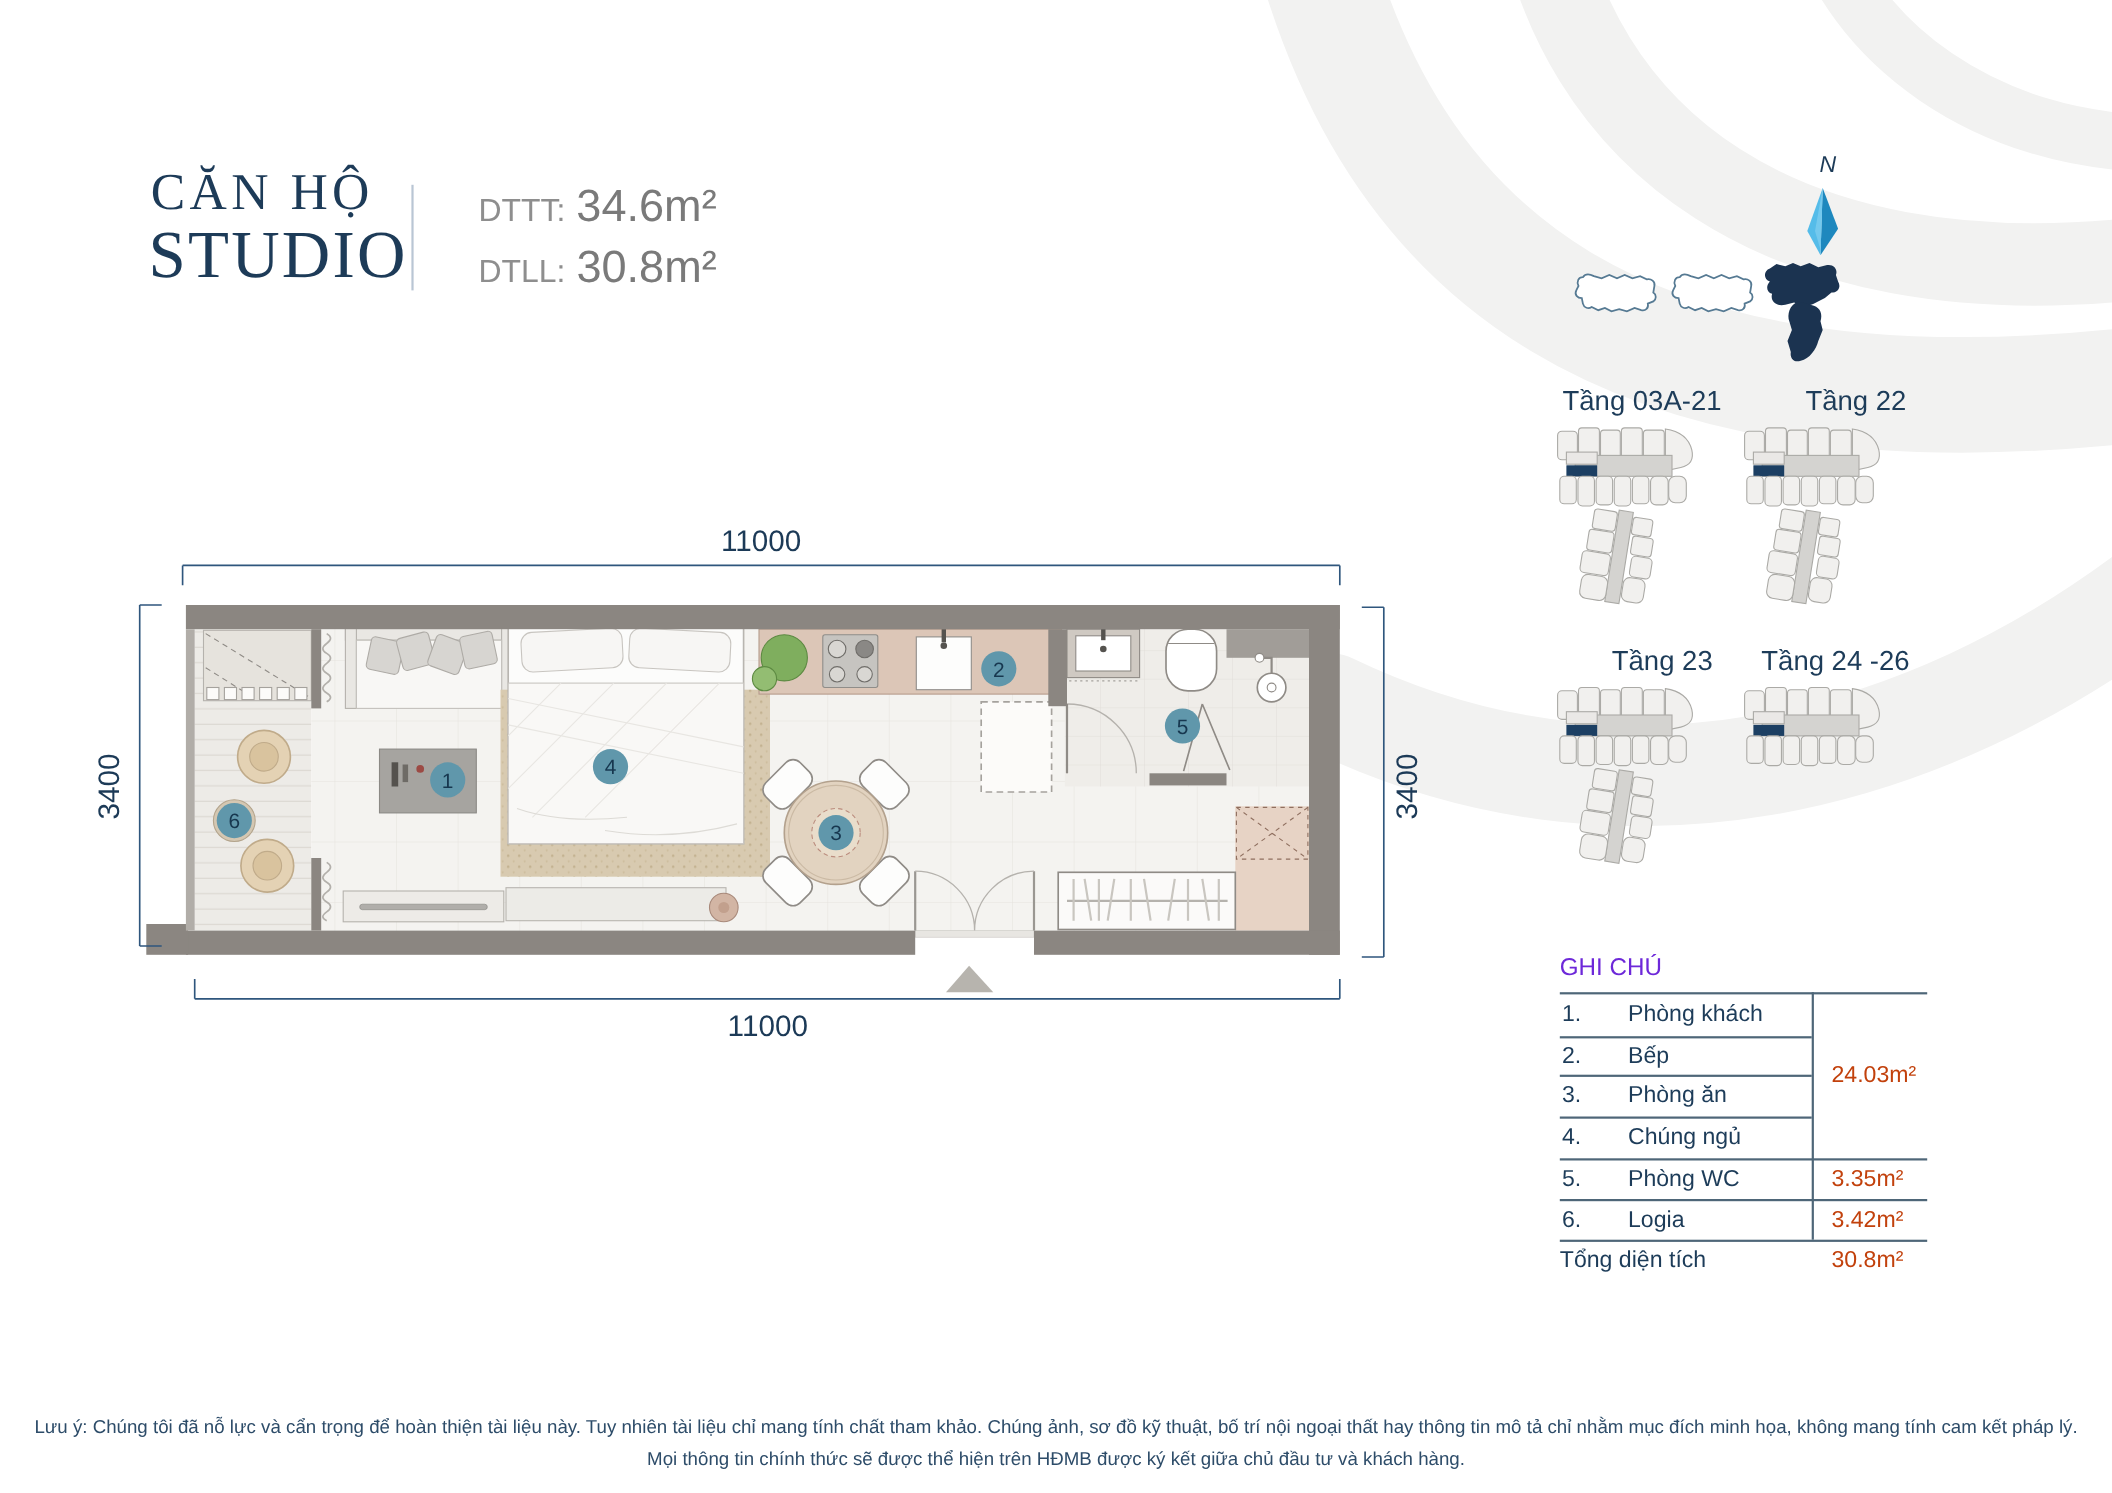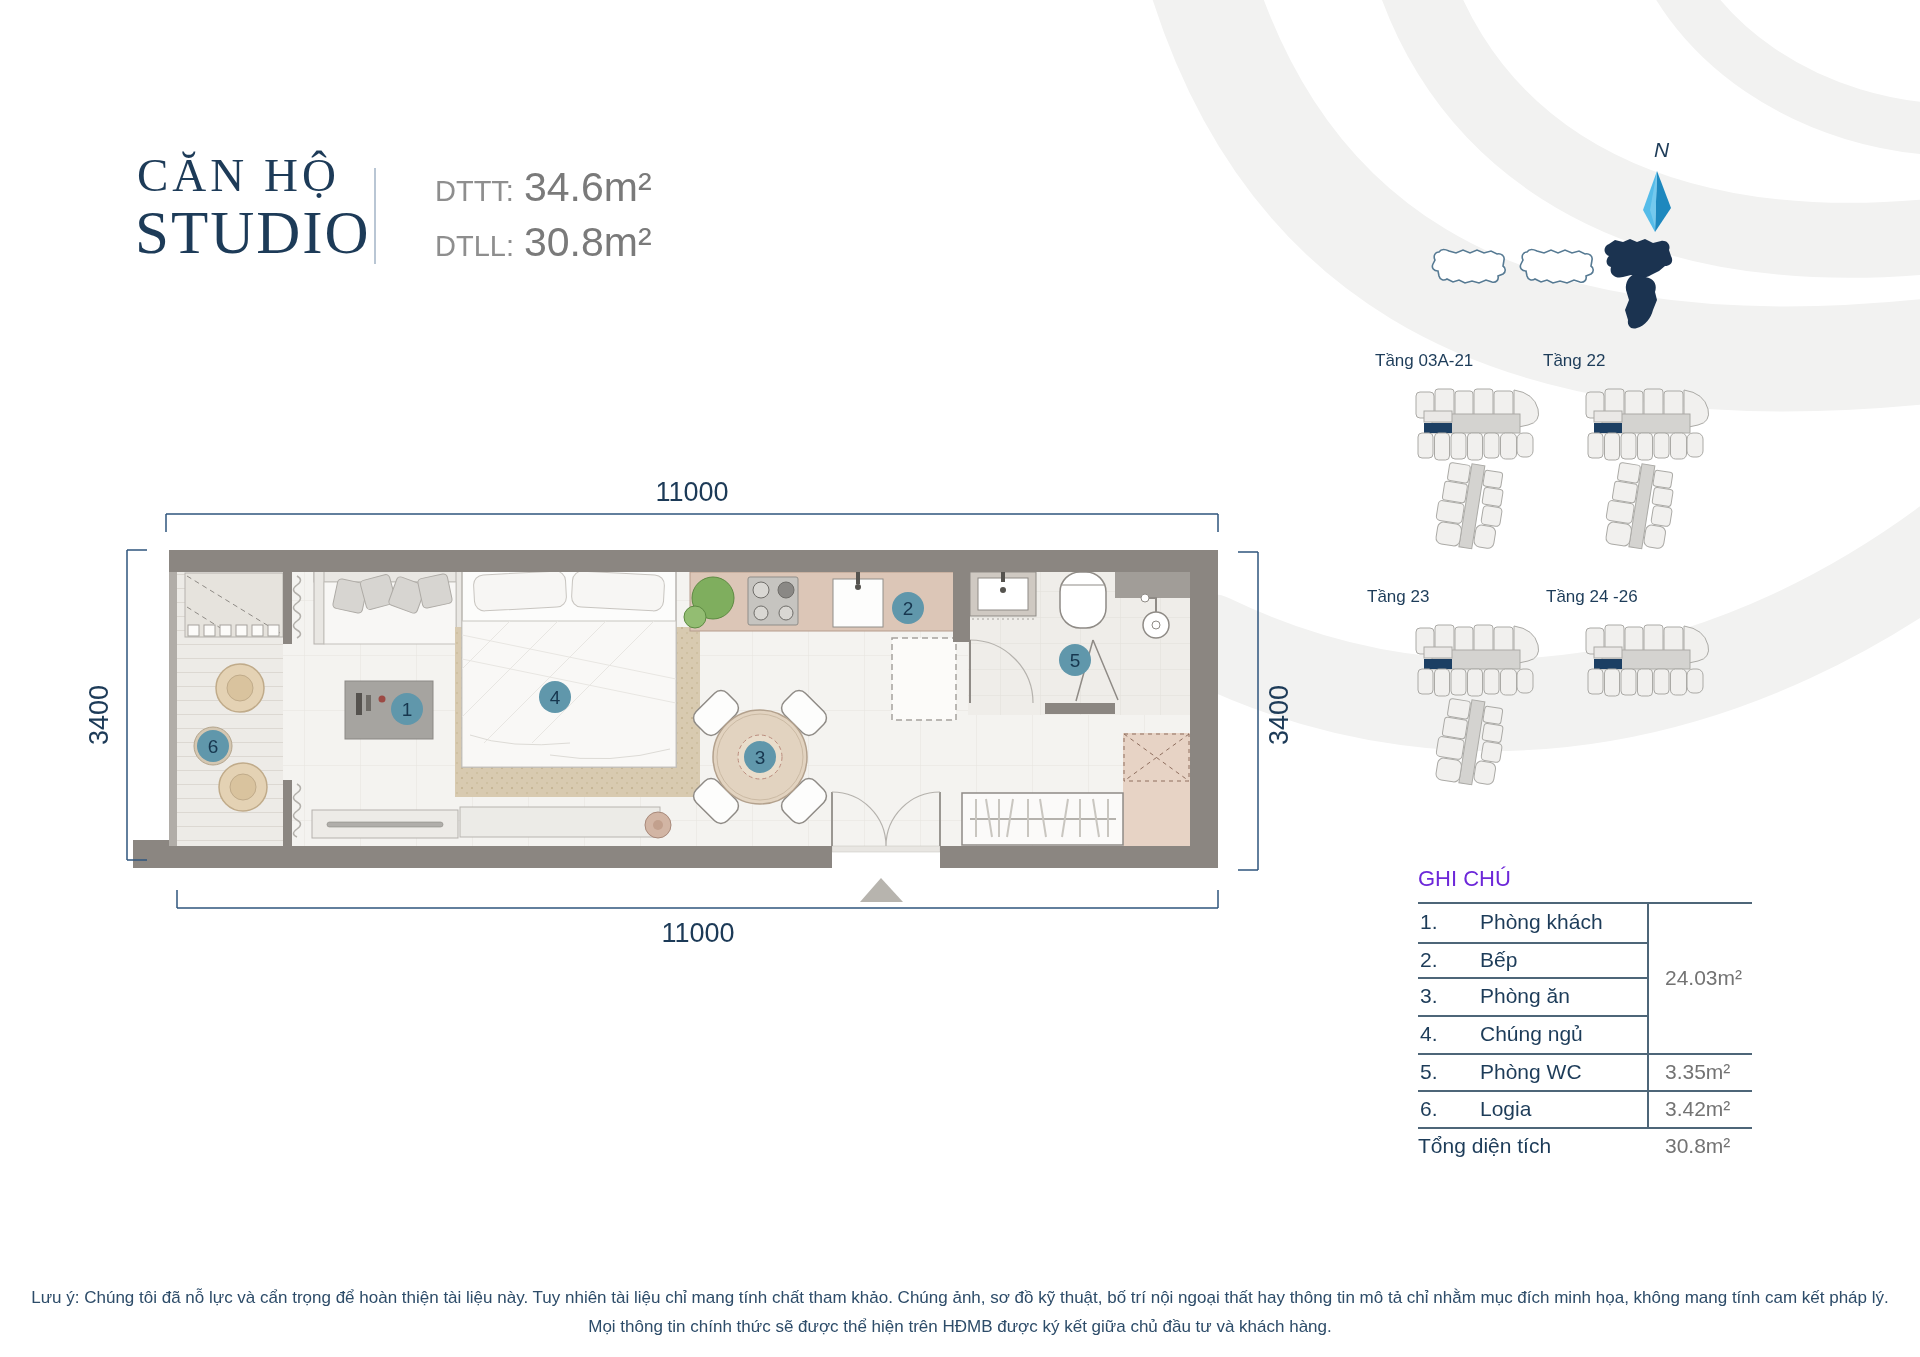--- a/index.html
+++ b/index.html
@@ -7,28 +7,28 @@
     width:1920px;height:1357px;position:relative;overflow:hidden;background:#ffffff;
     font-family:"Liberation Sans", sans-serif;color:#1d3c59;
   }
   .abs{position:absolute;}
   
   .title-serif{font-family:"Liberation Serif", serif;color:#1d3b58;}
   .dt-row{display:flex;align-items:baseline;gap:10px;}
   .dt-label{font-size:29px;color:#8e8e8e;margin-left:40px;}
   .dt-value{font-size:41px;color:#7a7a7a;}
   
-  .tang{position:absolute;width:190px;text-align:left;font-size:17px;color:#1d3c59;}
+  .tang{position:absolute;width:190px;text-align:right;font-size:25px;color:#1d3c59;}
   
   .legend{position:absolute;left:1418px;top:902px;width:334px;height:263px;}
   .hline{position:absolute;left:0;height:1.5px;background:#4e6678;}
   .vline{position:absolute;width:1.5px;background:#4e6678;}
   .lrow{position:absolute;left:0;width:228px;display:flex;align-items:center;color:#1d3c59;font-size:21px;}
   .lrow .no{width:60px;padding-left:2px;flex:none;}
-  .area-cell{position:absolute;left:247px;display:flex;align-items:center;font-size:21px;color:#737373;}
+  .area-cell{position:absolute;left:247px;display:flex;align-items:center;font-size:21px;color:#c2410c;}
   
   .disclaimer{position:absolute;left:0;top:1283px;width:1920px;text-align:center;
     color:#2d4c69;font-size:17px;line-height:29px;}
   svg{display:block;}
 </style>
 </head>
 <body>
 
 <svg class="abs" style="left:0;top:0;z-index:0;" width="1920" height="1357" viewBox="0 0 1920 1357">
   <g fill="none" stroke="#f2f2f1" stroke-linecap="round">

